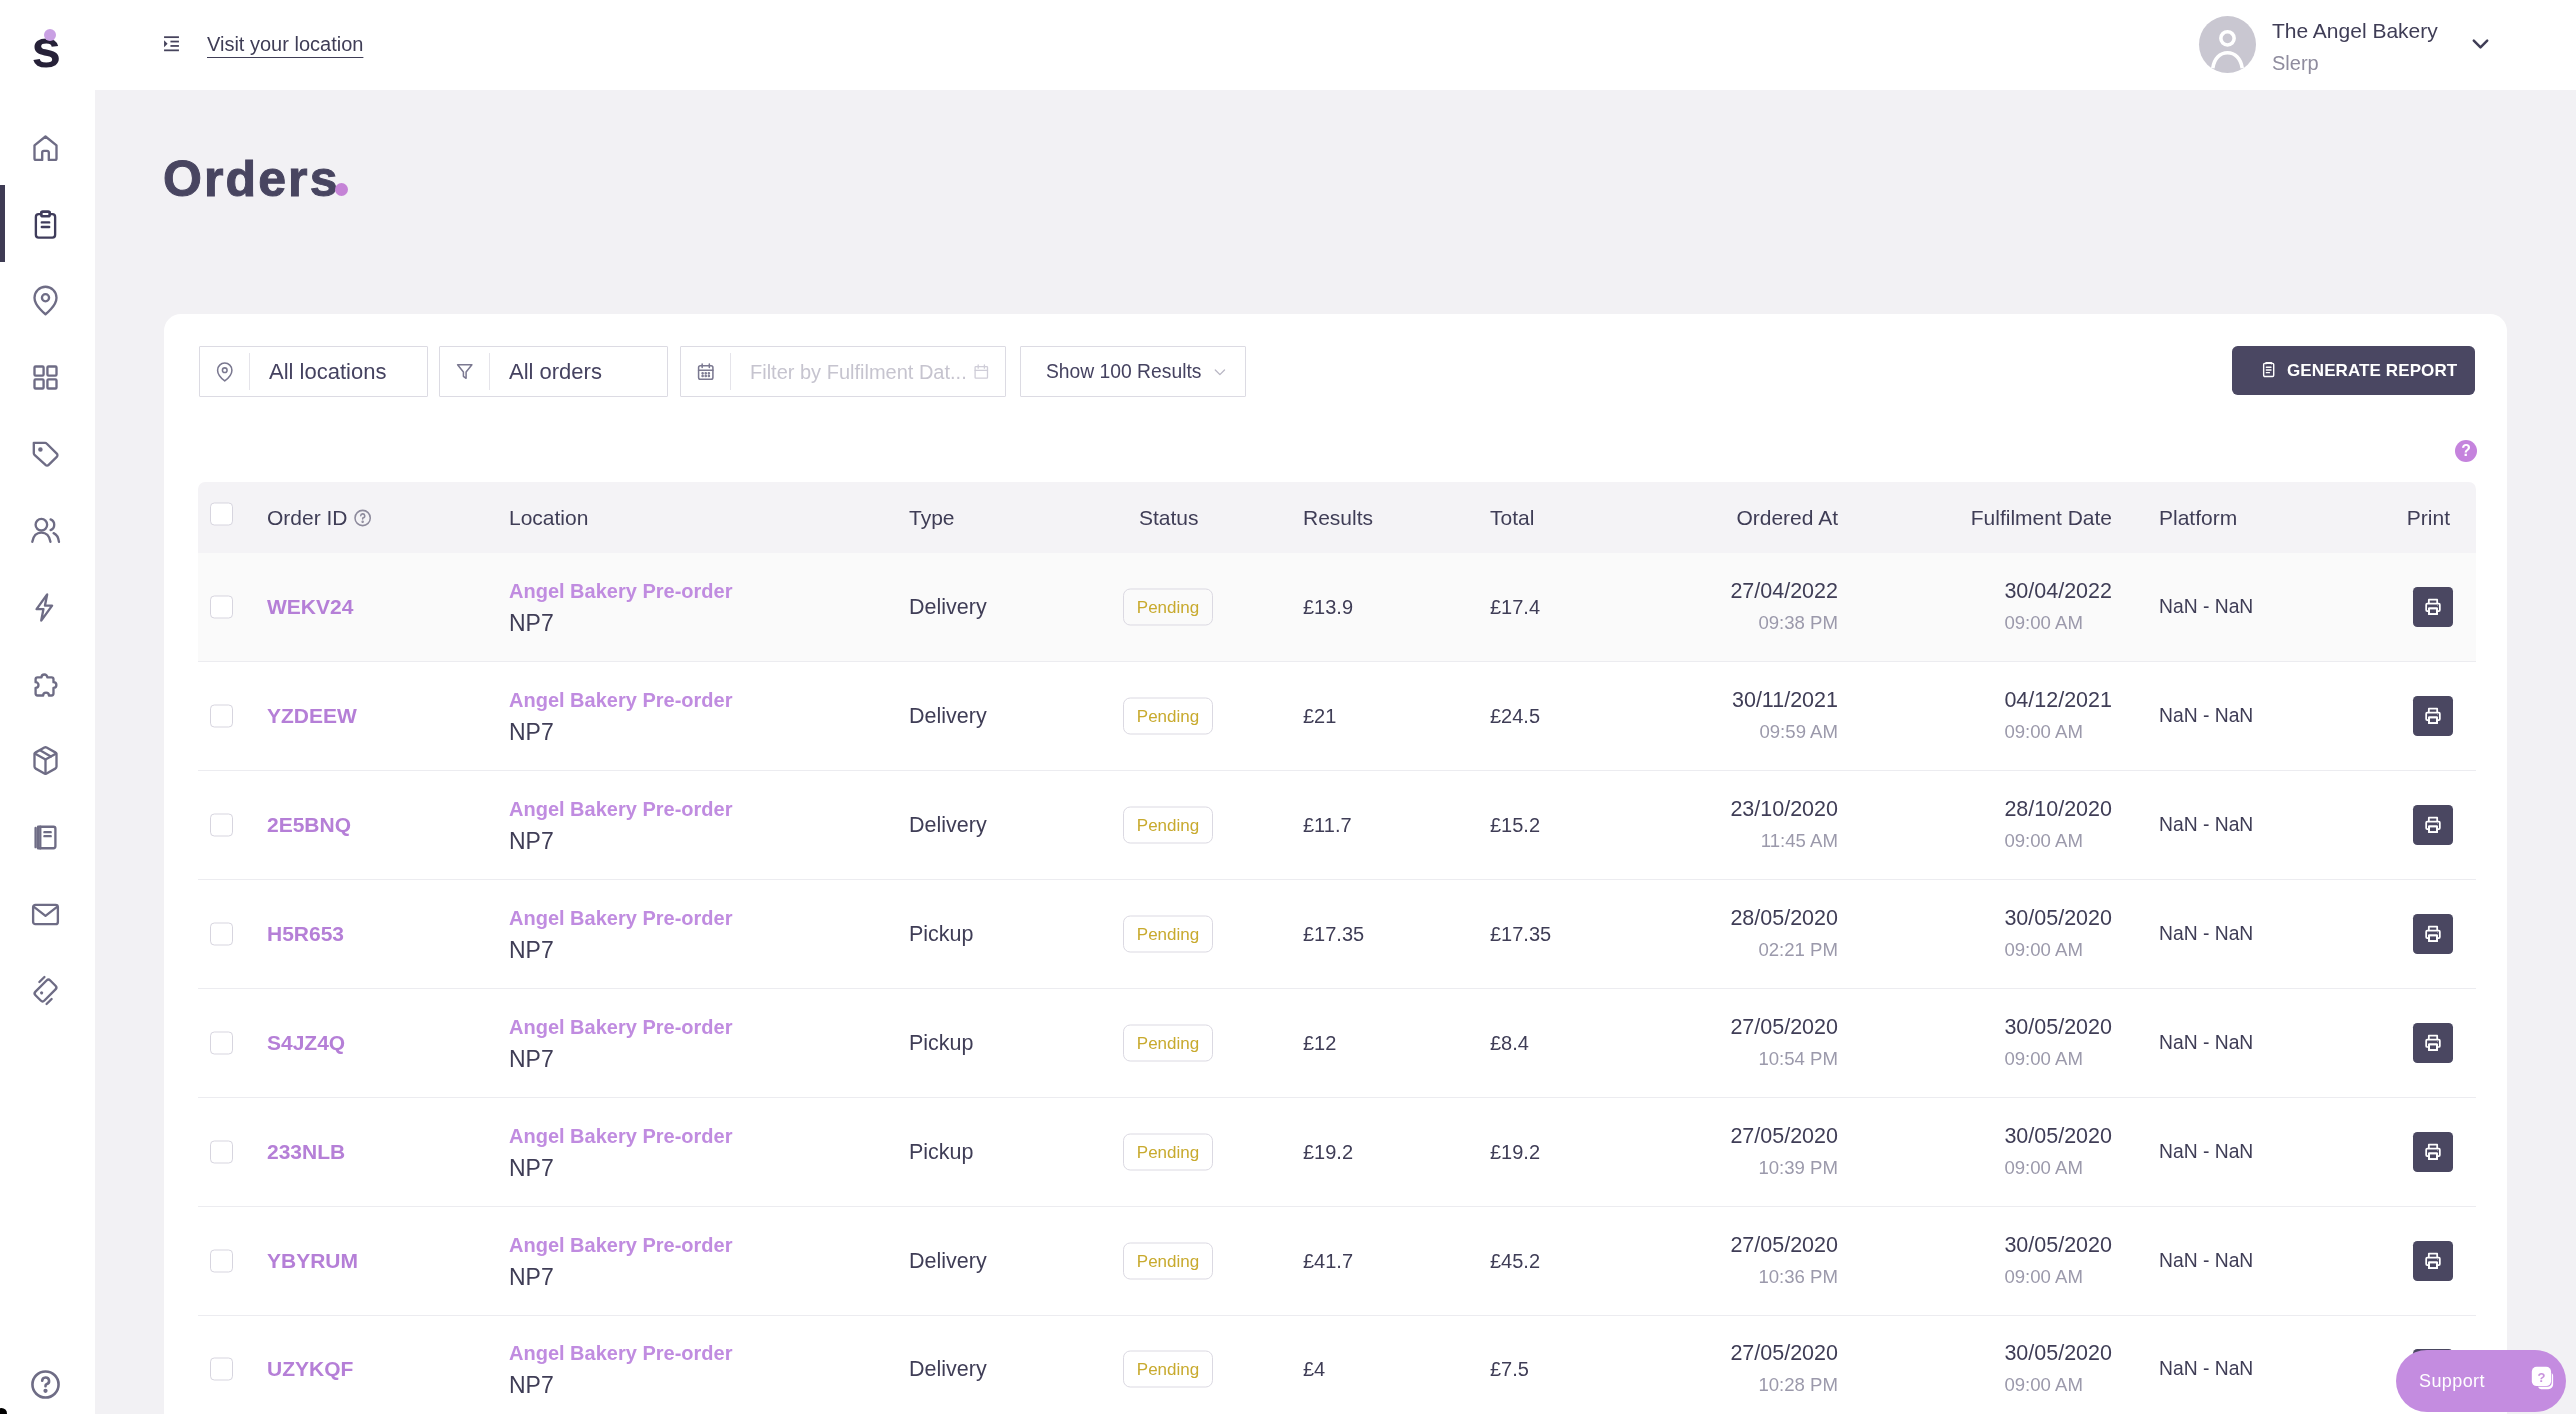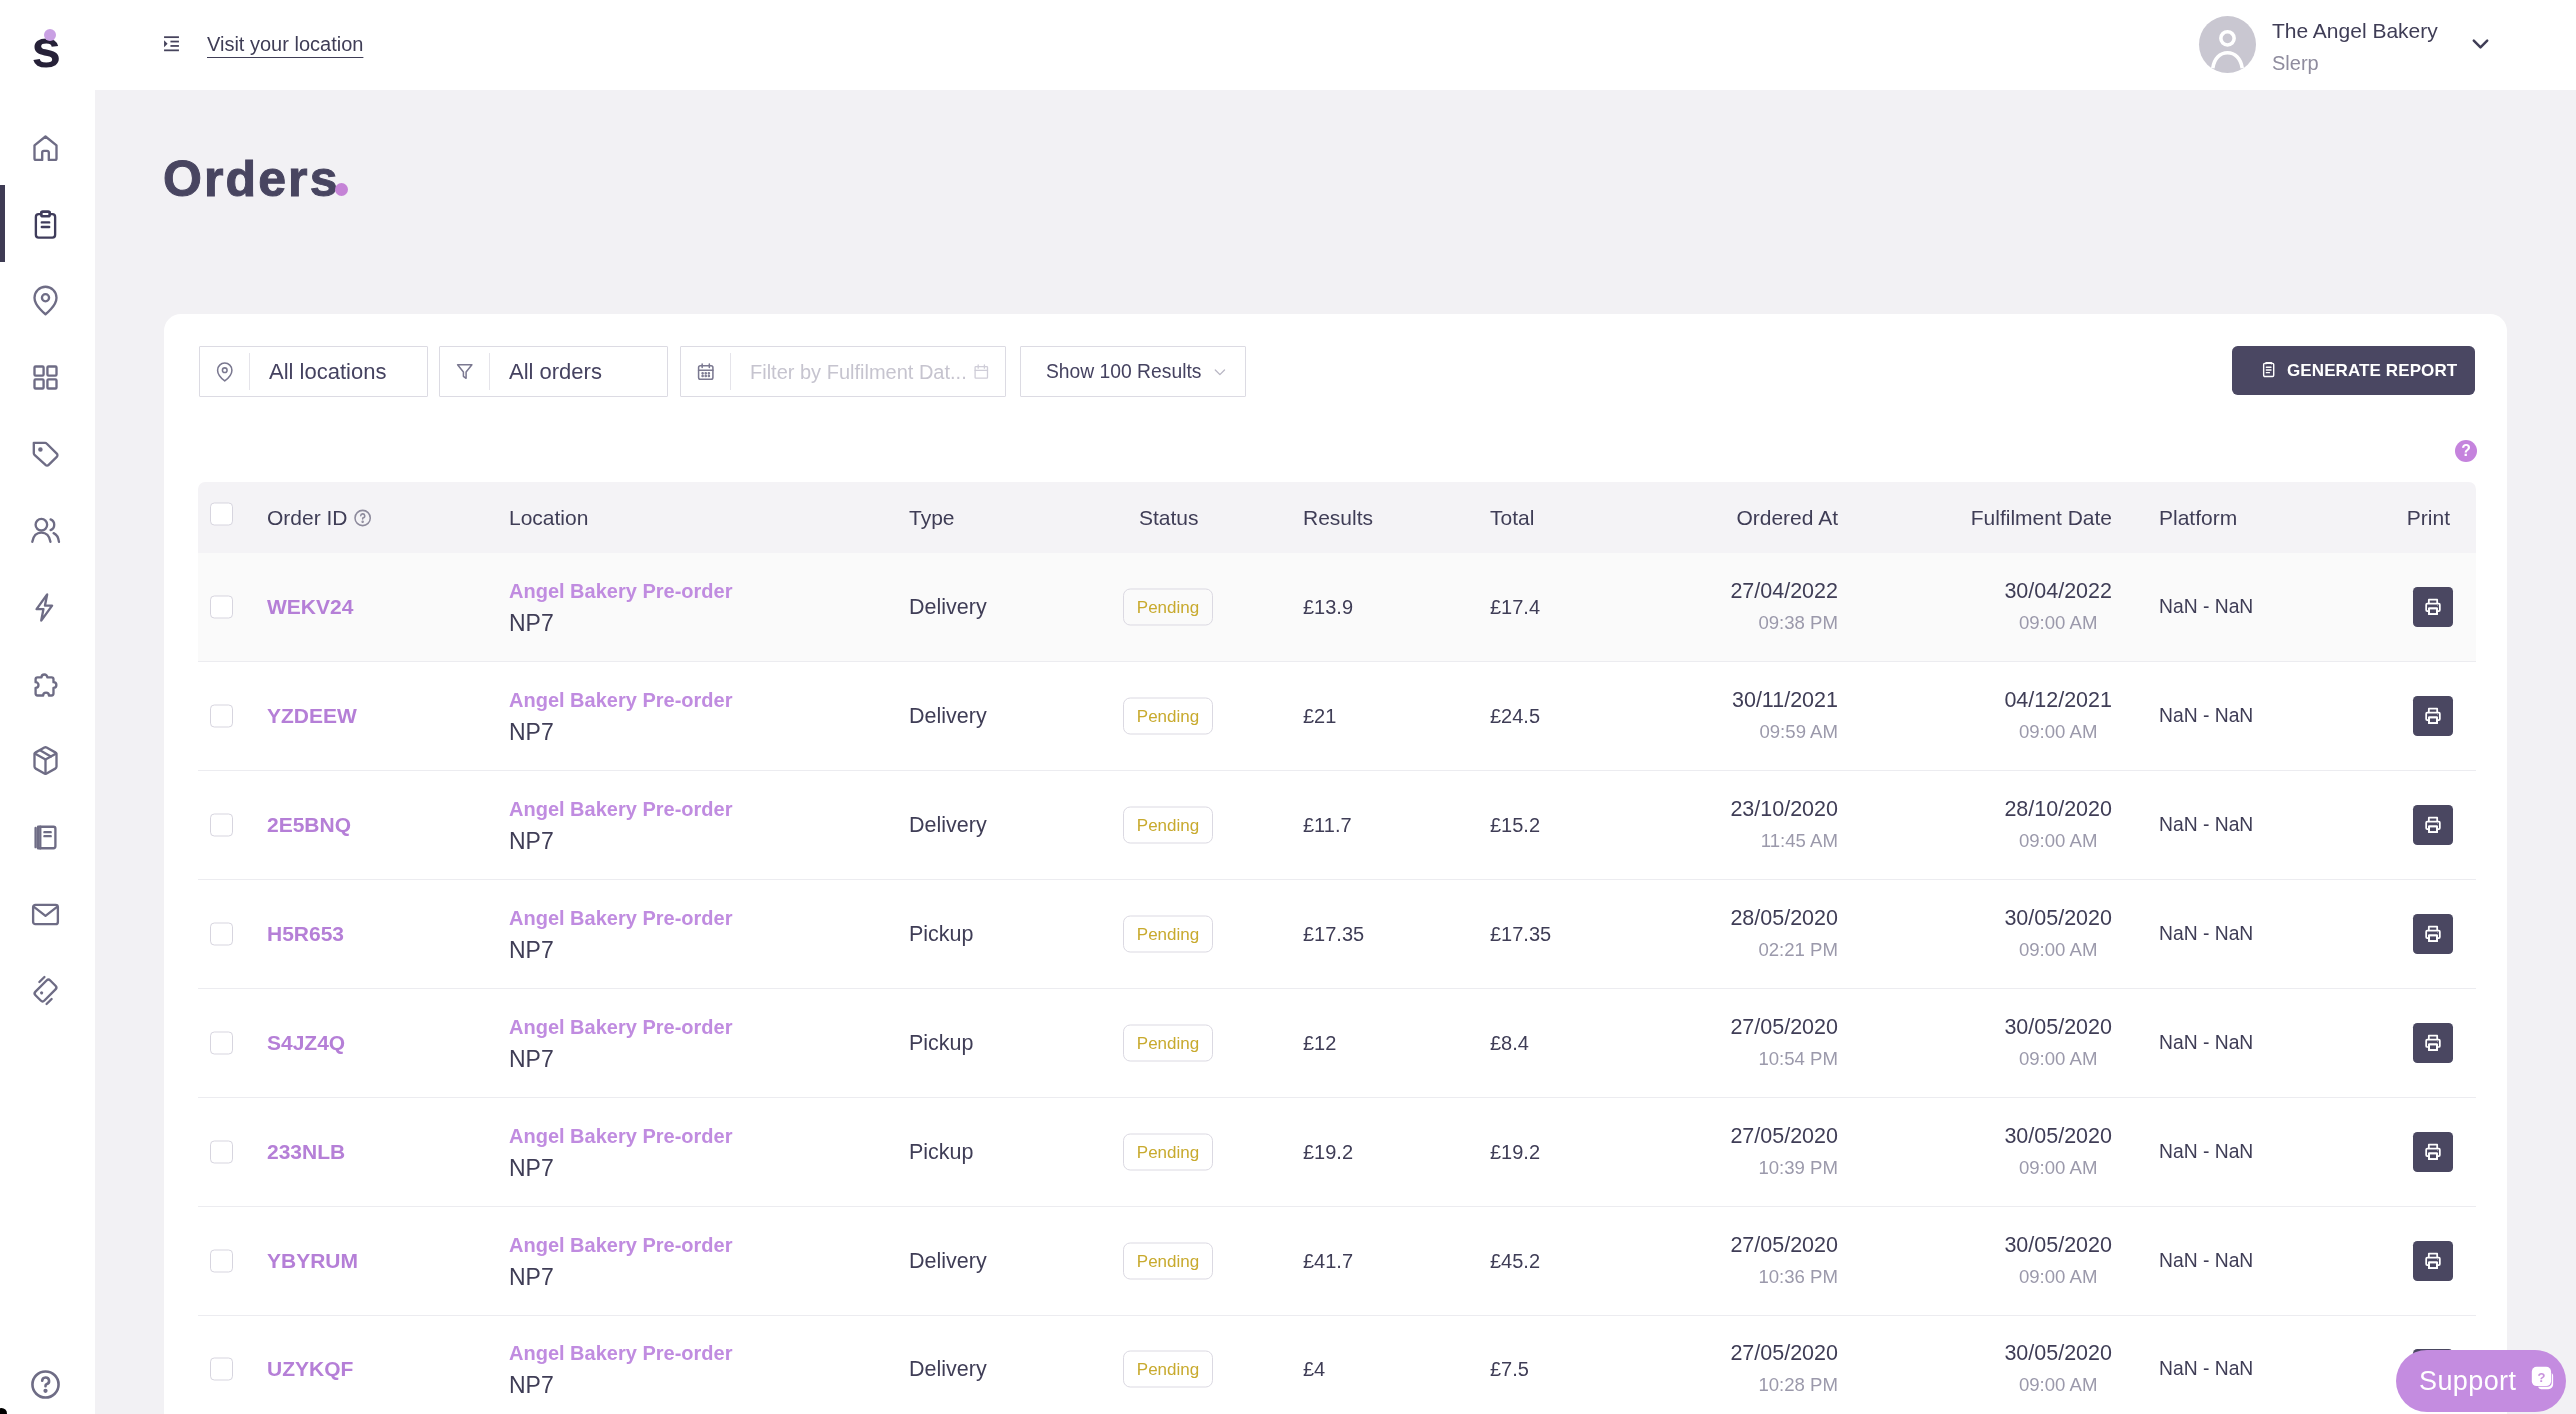--- a/index.html
+++ b/index.html
@@ -65,32 +65,32 @@
   .loc { left:311px; text-align:left; }
   .loc .lnk { font-weight:bold; color:#c08ce0; font-size:20px; line-height:31.5px; display:block; }
   .loc .np  { font-size:23px; color:#3f3d56; line-height:30px; display:block; }
   .typ { left:711px; }
   .badge { position:absolute; left:925px; top:50%; transform:translateY(-50%);
     width:90px; height:37px; border:1.1px solid #dbd9e2; border-radius:7.2px;
     color:#c8aa2e; font-size:17px; text-align:center; line-height:35px; }
   .sub { left:1105px; font-size:20px; }
   .tot { left:1292px; font-size:20px; }
   .odat { right:638px; text-align:right; }
-  .fdat { right:364px; text-align:center; }
+  .fdat { right:364px; text-align:left; }
   .dt1 { display:block; line-height:31.5px; color:#3f3d56; font-size:21.5px; }
   .dt2 { display:block; line-height:30px; color:#9b99ab; font-size:18.6px; }
   .plat { left:1961px; font-size:19.3px; }
   .printbtn { position:absolute; left:2215px; top:50%; transform:translateY(-50%);
     width:40px; height:40px; background:#4a4761; border-radius:4.3px; }
   .printbtn svg { position:absolute; left:50%; top:50%; transform:translate(-50%,-50%);
     width:20px; height:20px; color:#fff; }
   
   #support { position:absolute; left:2396px; top:1350px; width:170px; height:62px;
     border-radius:31px; background:#c48ce0; color:#fff; }
-  #support .stext { position:absolute; left:23px; top:50%; transform:translateY(-50%); font-size:27px; font-weight:400; letter-spacing:0.4px; }
+  #support .stext { position:absolute; left:23px; top:50%; transform:translateY(-50%); font-size:18px; font-weight:400; letter-spacing:0.4px; }
   #blb { position:absolute; left:-4.3px; top:1408px; width:11.5px; height:11.5px; border-radius:50%; background:#000; }
 </style>
 </head>
 <body>
 <div id="content"></div>
 <div id="title">Orders<span class="dot"></span></div>
 <div id="card">
     <div class="fbox" id="fb1">
       <span class="ficon">
         <svg viewBox="0 0 24 24" fill="none" stroke="currentColor" stroke-width="1.7" stroke-linecap="round" stroke-linejoin="round">

